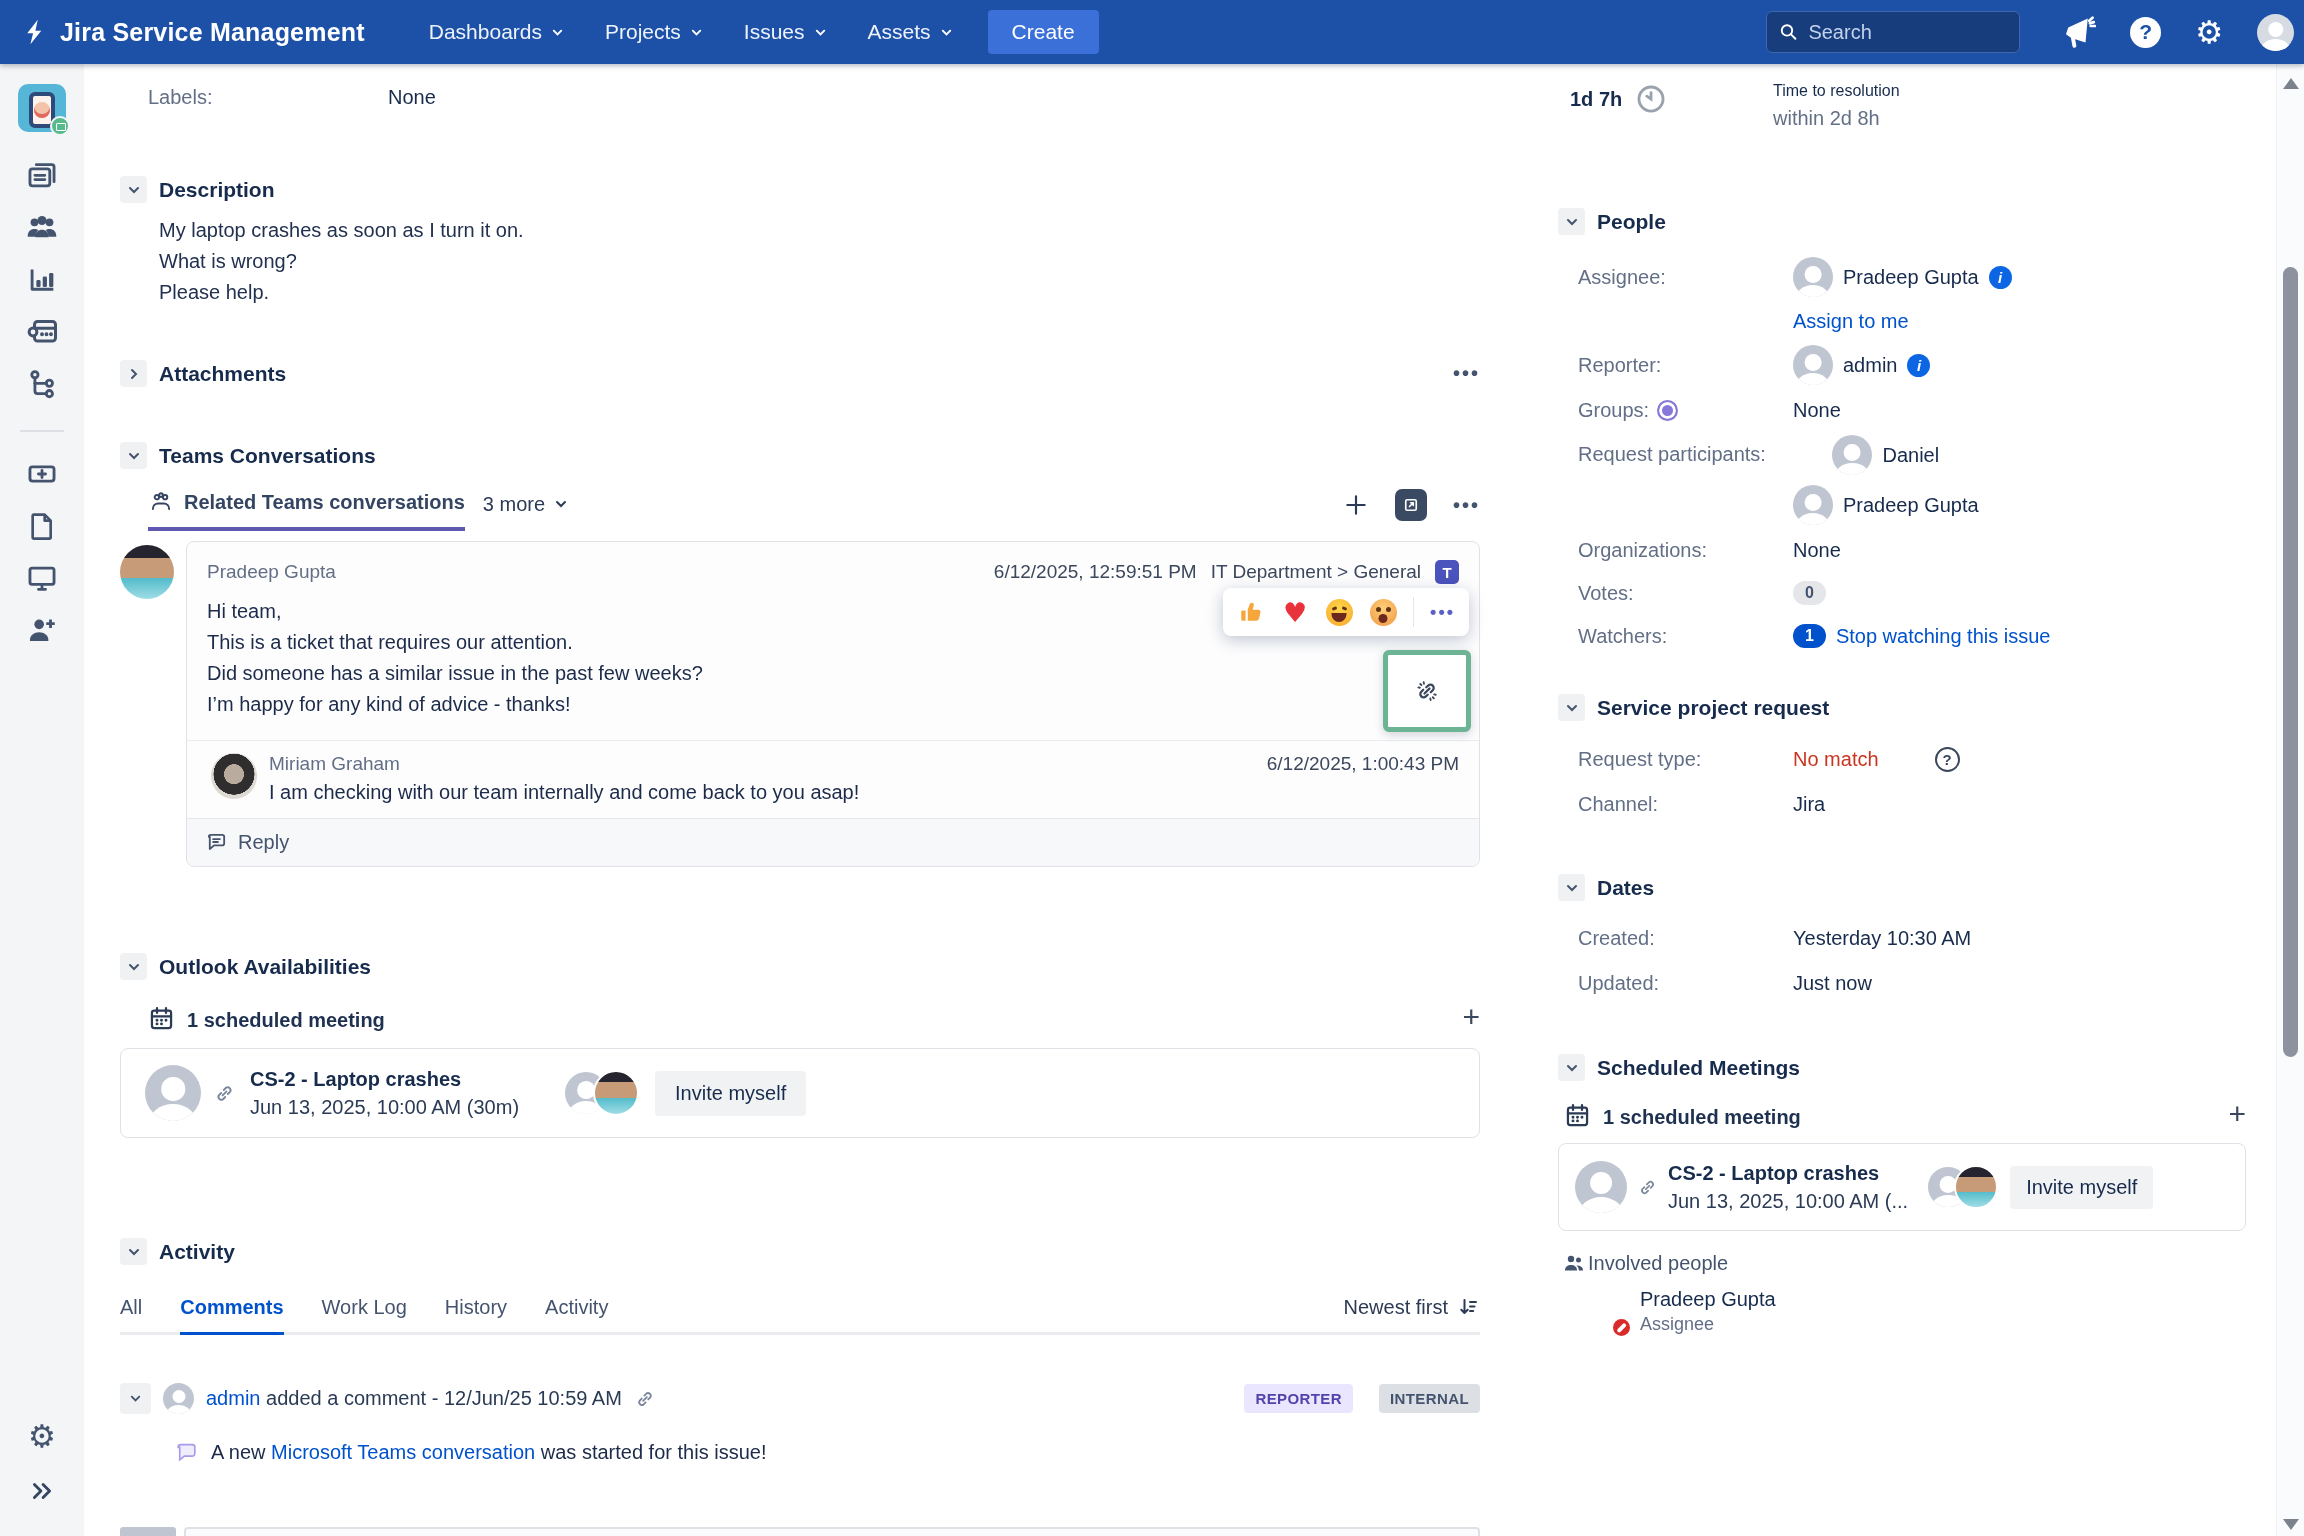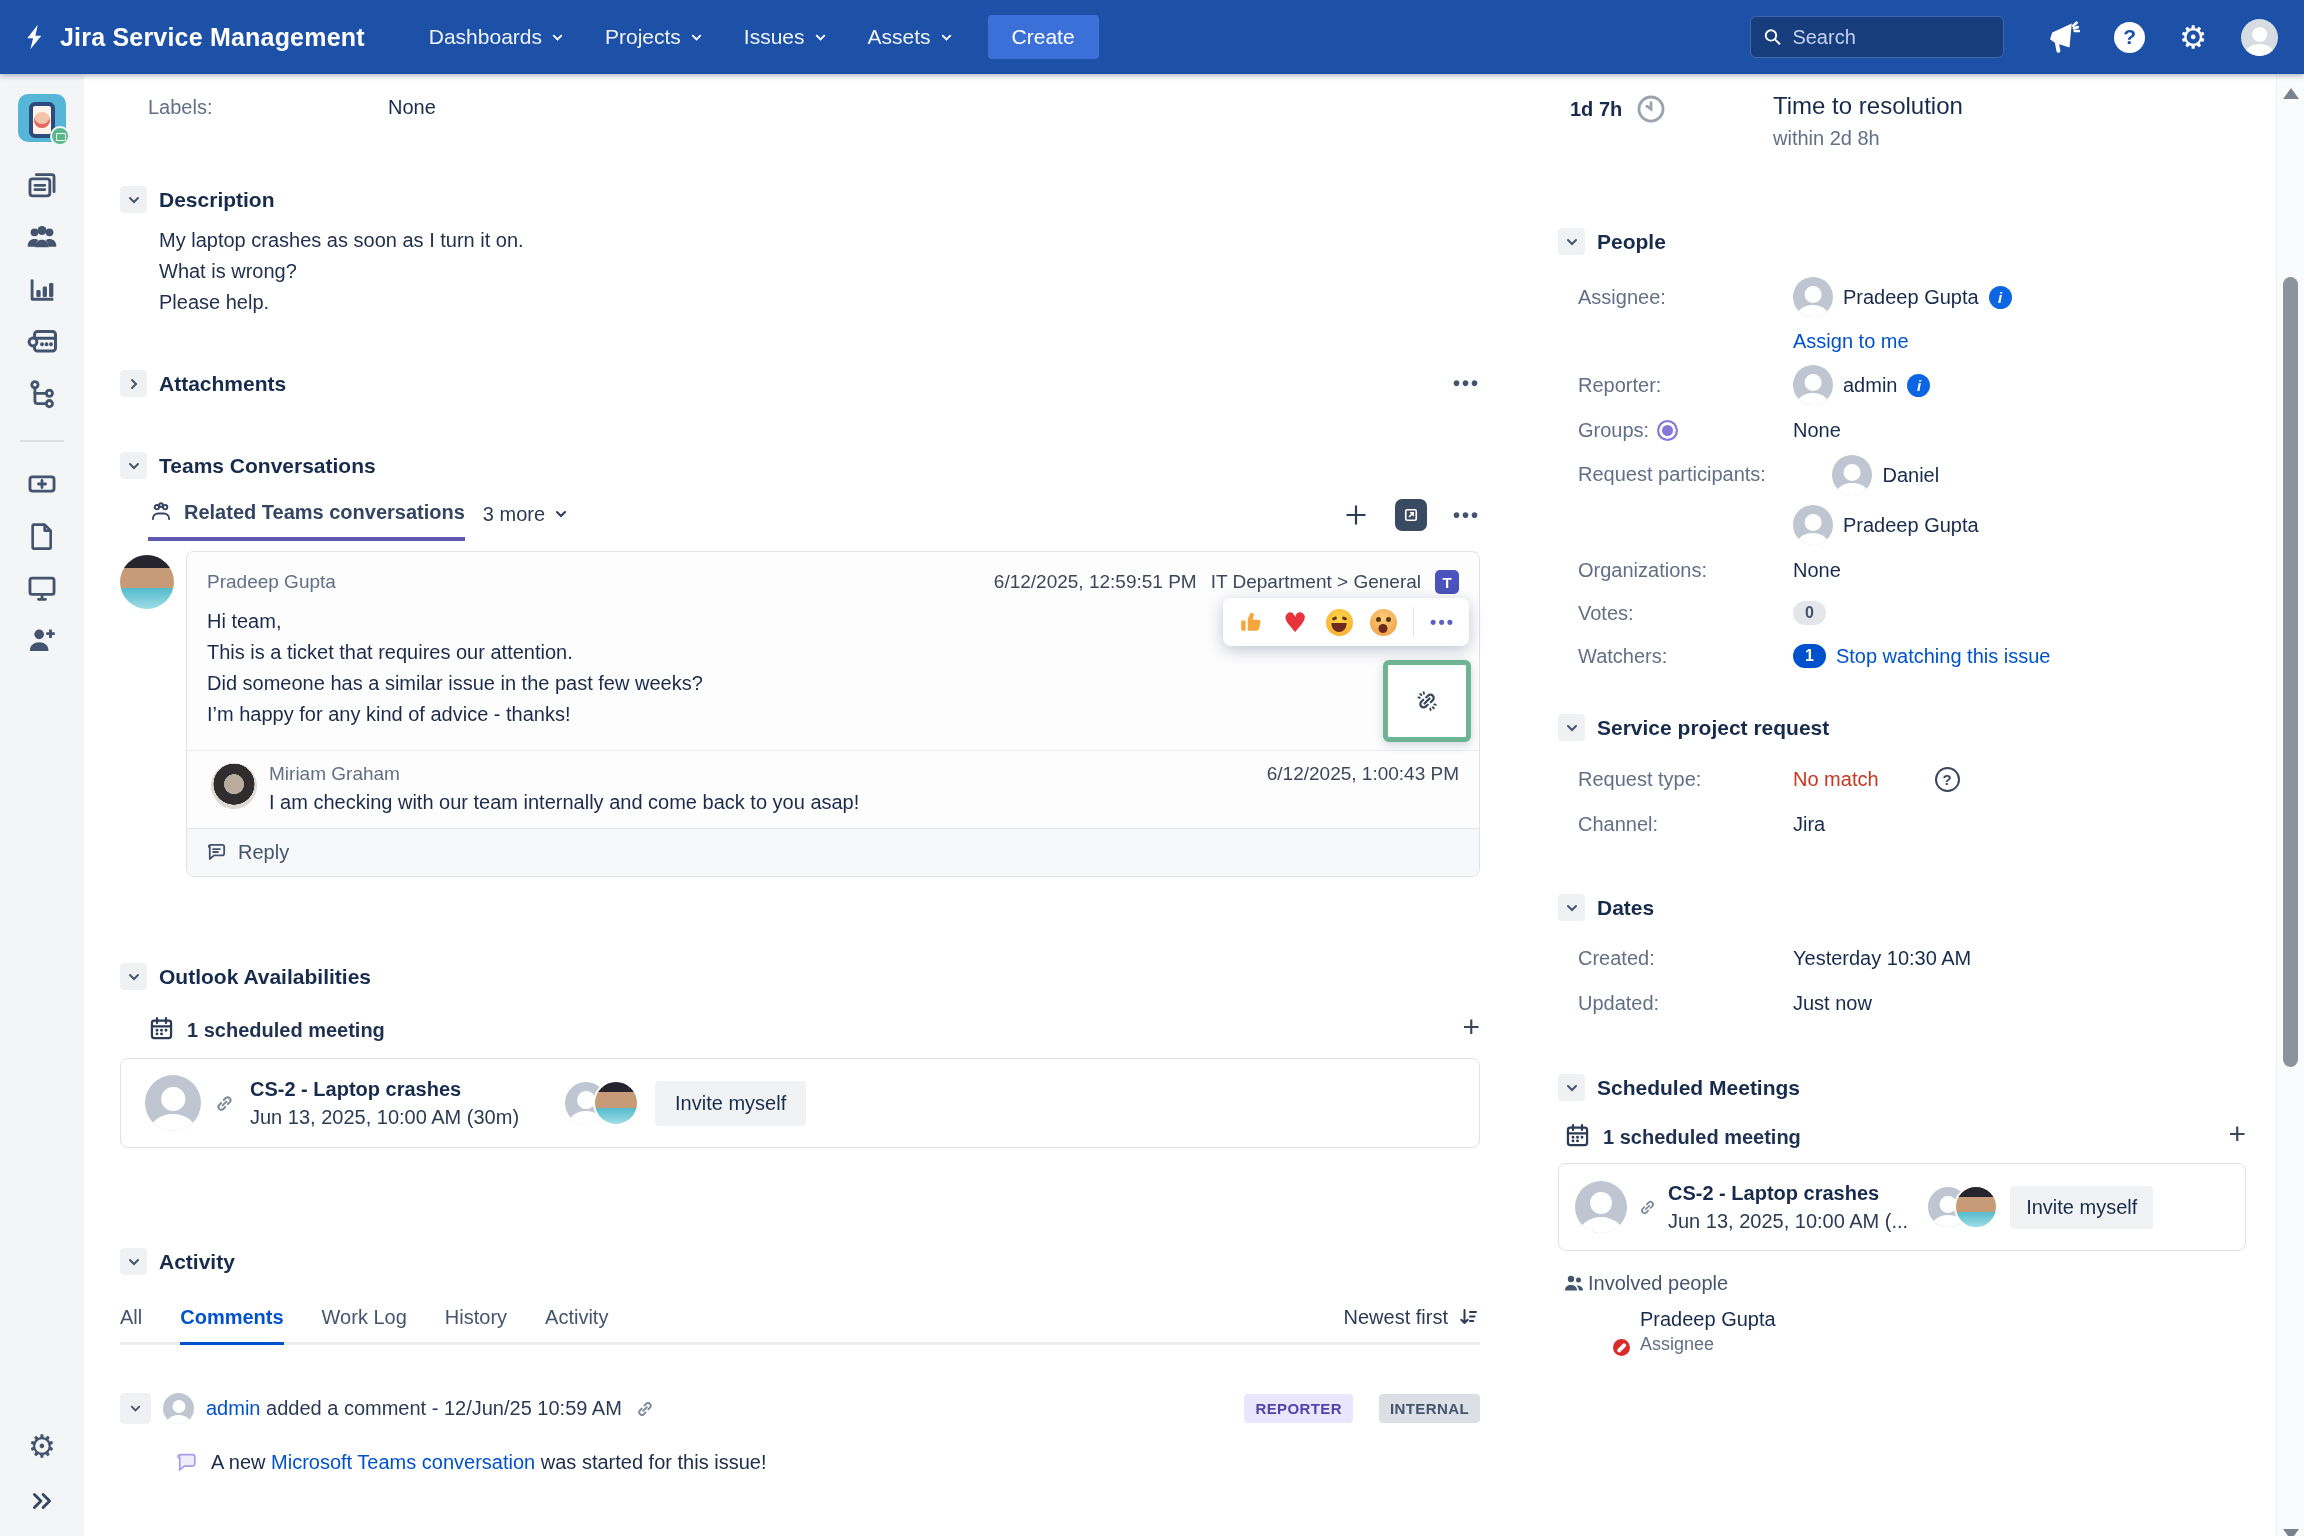--- a/index.html
+++ b/index.html
@@ -1,21 +1,21 @@
 <!DOCTYPE html>
 <html><head>
 <meta charset="utf-8">
 <style>
   * { margin:0; padding:0; box-sizing:border-box; }
   html,body { width:2304px; height:1536px; overflow:hidden; background:#fff;
     font-family:"Liberation Sans", sans-serif; color:#172b4d; }
 
   
-  .topnav { height:74px; background:#1d51a8; display:flex; align-items:center;
-    padding:0 26px 0 22px; box-shadow:0 2px 5px rgba(9,30,66,.3); position:relative; z-index:5; }
+  .topnav { height:64px; background:#1d51a8; display:flex; align-items:center;
+    padding:0 10px 0 22px; box-shadow:0 2px 5px rgba(9,30,66,.3); position:relative; z-index:5; }
   .brand { display:flex; align-items:center; gap:10px; margin-right:64px; }
   .brand-title { color:#fff; font-size:25px; font-weight:bold; letter-spacing:.2px; }
   .navmenu { display:flex; align-items:center; gap:40px; }
   .navitem { display:flex; align-items:center; gap:8px; color:#eef3fb; font-size:21px; cursor:pointer; }
   .create-btn { margin-left:34px; background:#3a70d8; color:#fff; font-size:21px;
     padding:10px 24px; border-radius:4px; border:none; cursor:pointer; }
   .nav-spacer { flex:1; }
   .searchbox { display:flex; align-items:center; gap:10px; width:254px; height:42px;
     background:#173d7d; border:1.5px solid #3f68ac; border-radius:6px; padding:0 12px; margin-right:40px; }
   .searchbox input { background:transparent; border:none; outline:none; color:#dce6f7;
@@ -161,21 +161,21 @@
   .ta-wrap { position:relative; flex:1; }
   textarea.comment-input { width:100%; height:60px; resize:none; background:#fafbfc;
     border:2px solid #dfe1e6; border-radius:4px; font-size:20px; color:#172b4d;
     padding:14px 16px; font-family:inherit; outline:none; }
   textarea.comment-input::placeholder { color:#7a869a; }
 
   
   .sla-row { display:flex; align-items:flex-start; padding-left:12px; }
   .sla-left { width:203px; display:flex; align-items:center; gap:12px; }
   .sla-value { font-size:20px; font-weight:bold; }
-  .sla-title { font-size:24px; color:#172b4d; }
+  .sla-title { font-size:16px; color:#172b4d; }
   .sla-sub { font-size:20px; color:#626f86; margin-top:7px; }
   .rb-sec { margin-top:40px; }
   .rb-rows { margin-top:22px; display:flex; flex-direction:column; gap:7px; padding-left:20px; }
   .frow { display:flex; align-items:center; min-height:40px; font-size:20px; }
   .frow .fl { width:215px; color:#626f86; display:flex; align-items:center; gap:8px; flex:none; }
   .frow .fv { display:flex; align-items:center; gap:10px; color:#172b4d; }
   .frow.top { align-items:flex-start; }
   .stackv { display:flex; flex-direction:column; gap:10px; }
   .person { display:flex; align-items:center; gap:10px; }
   .person .ava { width:40px; height:40px; }

